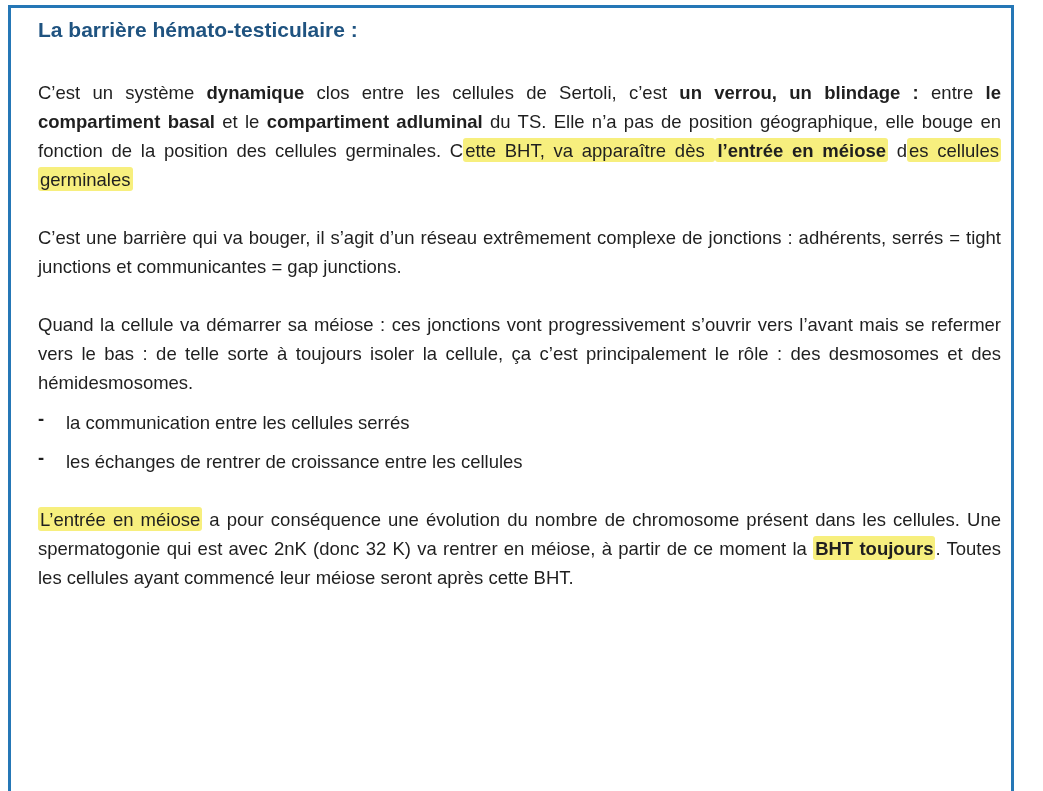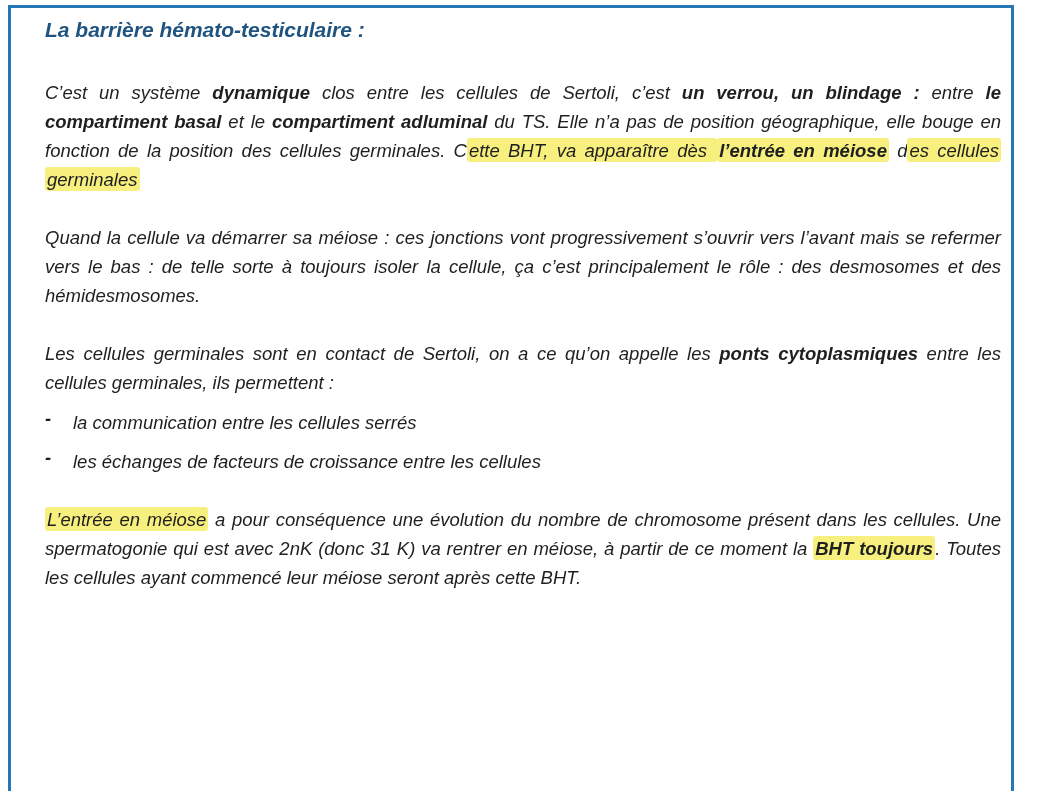--- a/index.html
+++ b/index.html
@@ -19,22 +19,21 @@
     position: absolute;
     left: 8px;
     top: 5px;
     width: 1006px;
     height: 840px; 
     border: 3px solid var(--border-color, #2577b6);
     background: #ffffff;
     box-sizing: border-box;
   }
   .content {
-    padding: 8px 10px 0 34px;
-    font-style: italic;
+    padding: 8px 10px 0 27px;
   }
   .doc-title {
     font-size: 21px;
     line-height: 28px;
     font-weight: bold;
     color: var(--title-color, #1f5380);
     margin: 0 0 34px 0;
   }
   .para {
     font-size: 18.5px;
@@ -73,26 +72,26 @@
   }
 </style>
 </head>
 <body style="--border-color: #2577b6; --title-color: #1f5380; --highlight-color: #f7ef7e; --text-color: #1f1f1f;">
 
 <div class="frame">
   <div class="content">
     <h1 class="doc-title">La barrière hémato-testiculaire :</h1>
     <div>
         <p class="para"><span>C’est un système </span><span class="bold">dynamique</span><span> clos entre les cellules de Sertoli, c’est </span><span class="bold">un verrou, un blindage :</span><span> entre </span><span class="bold">le compartiment basal</span><span> et le </span><span class="bold">compartiment adluminal</span><span> du TS. Elle n’a pas de position géographique, elle bouge en fonction de la position des cellules germinales. C</span><span class="hl">ette BHT, va apparaître dès </span><span class="bold hl">l’entrée en méiose</span><span> d</span><span class="hl">es cellules germinales</span></p>
+        <p class="para"><span>C’est une barrière qui va bouger, il s’agit d’un réseau extrêmement complexe de jonctions : adhérents, serrés = tight junctions et communicantes = gap junctions.</span></p>
         <p class="para"><span>Quand la cellule va démarrer sa méiose : ces jonctions vont progressivement s’ouvrir vers l’avant mais se refermer vers le bas : de telle sorte à toujours isoler la cellule, ça c’est principalement le rôle : des desmosomes et des hémidesmosomes.</span></p>
-        <p class="para"><span>Les cellules germinales sont en contact de Sertoli, on a ce qu’on appelle les </span><span class="bold">ponts cytoplasmiques</span><span> entre les cellules germinales, ils permettent :</span></p>
         <div class="bullet-item">
           <span class="bullet-marker">-</span>
           <span class="bullet-text"><span>la communication entre les cellules serrés</span></span>
         </div>
         <div class="bullet-item">
           <span class="bullet-marker">-</span>
-          <span class="bullet-text"><span>les échanges de facteurs de croissance entre les cellules</span></span>
+          <span class="bullet-text"><span>les échanges de rentrer de croissance entre les cellules</span></span>
         </div>
-        <p class="para"><span class="hl">L’entrée en méiose</span><span> a pour conséquence une évolution du nombre de chromosome présent dans les cellules. Une spermatogonie qui est avec 2nK (donc 31 K) va rentrer en méiose, à partir de ce moment la </span><span class="bold hl">BHT toujours</span><span>. Toutes les cellules ayant commencé leur méiose seront après cette BHT.</span></p>
+        <p class="para"><span class="hl">L’entrée en méiose</span><span> a pour conséquence une évolution du nombre de chromosome présent dans les cellules. Une spermatogonie qui est avec 2nK (donc 32 K) va rentrer en méiose, à partir de ce moment la </span><span class="bold hl">BHT toujours</span><span>. Toutes les cellules ayant commencé leur méiose seront après cette BHT.</span></p>
       </div>
   </div>
 </div>
 
 </body></html>

